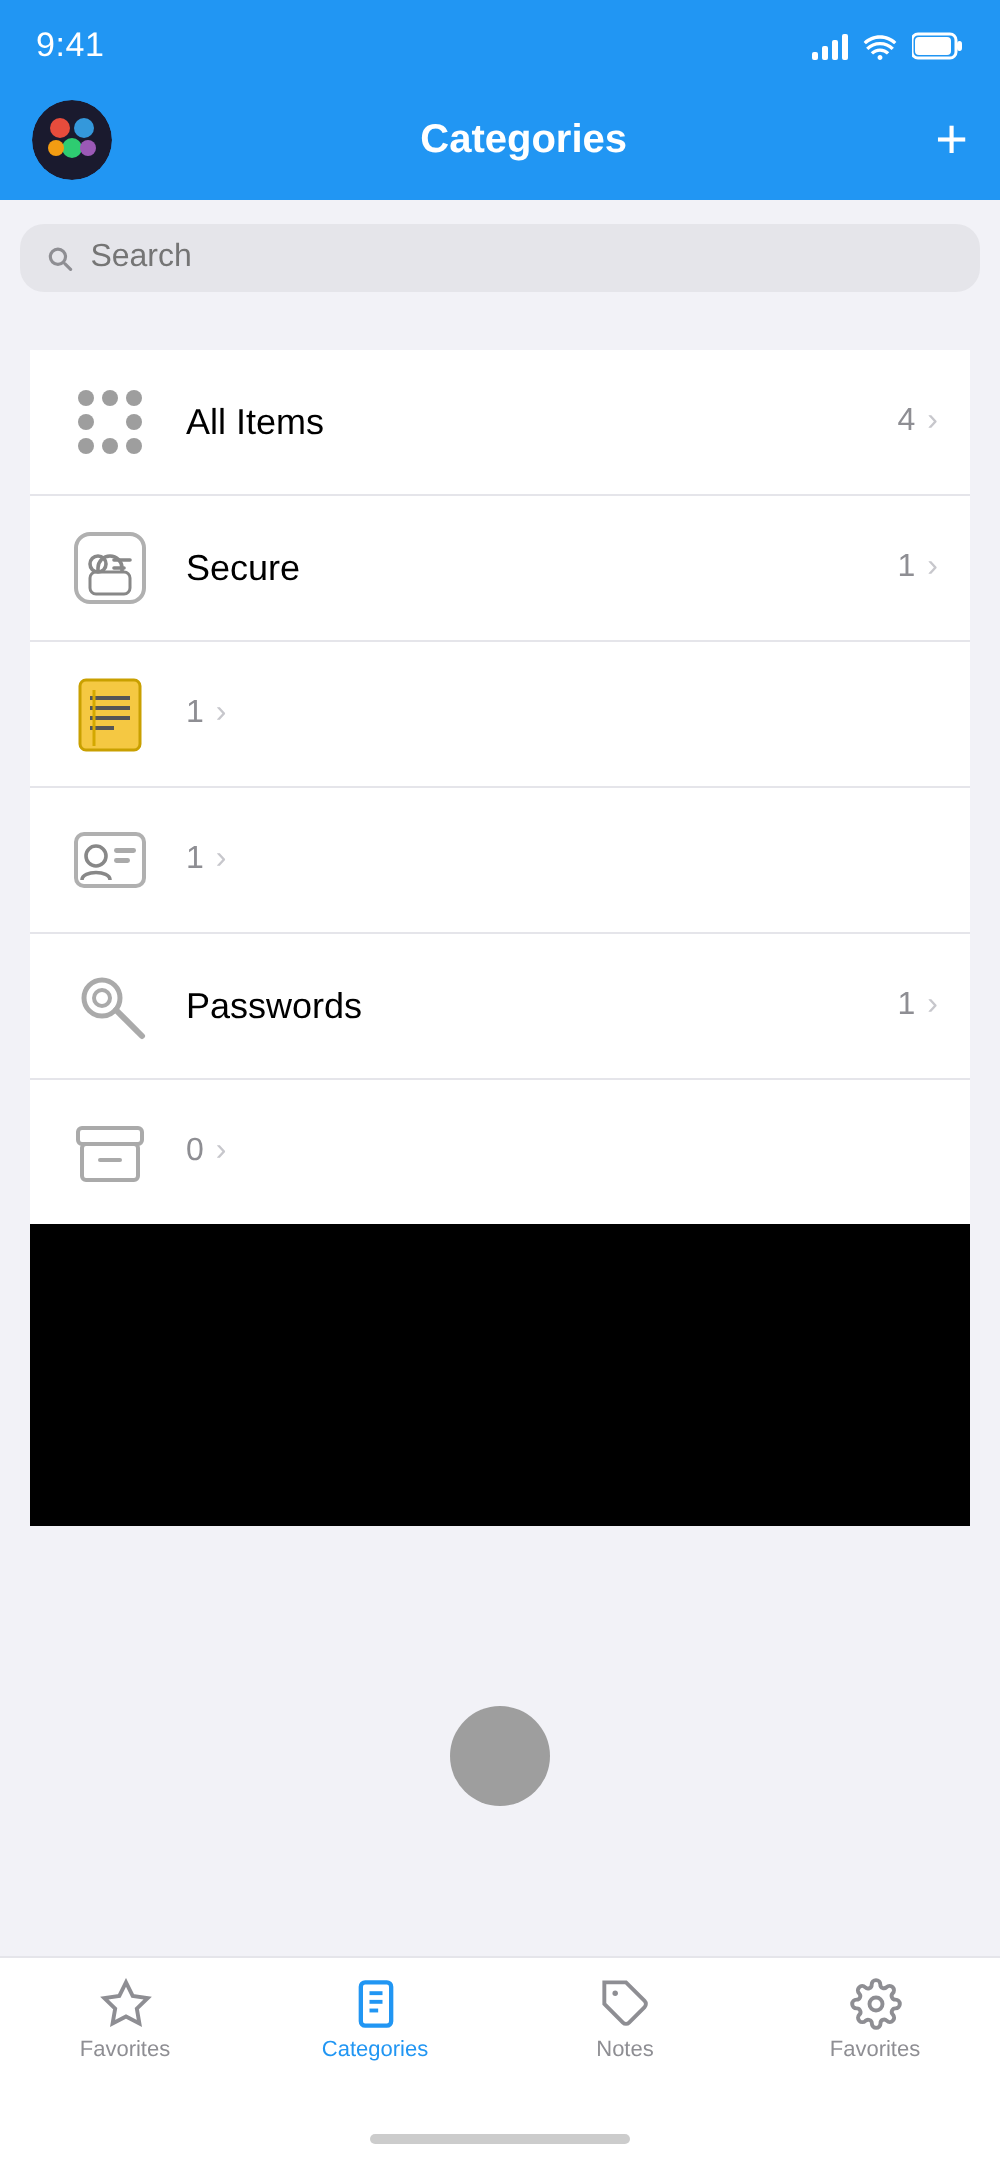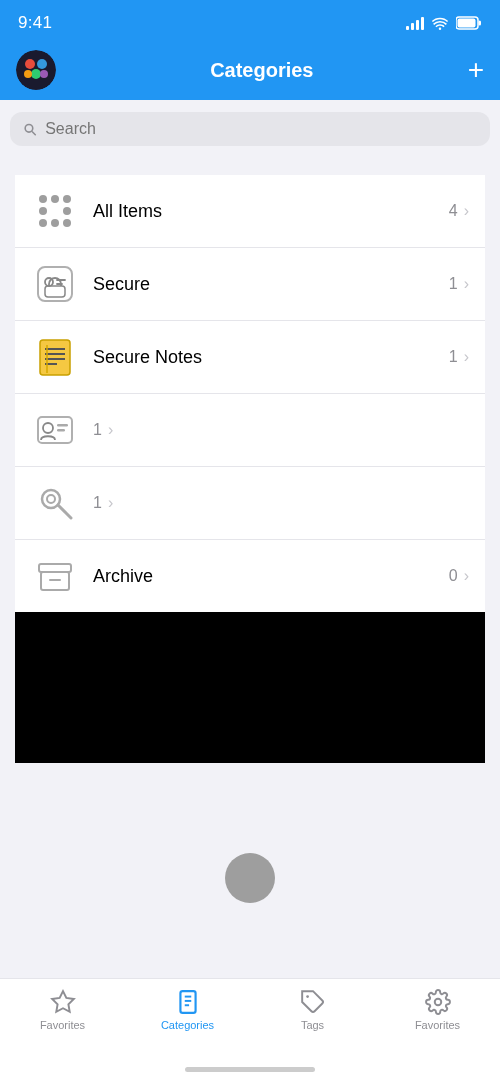--- a/index.html
+++ b/index.html
@@ -308,21 +308,20 @@
     <div class="item-icon">
       <svg width="40" height="40" viewBox="0 0 40 40">
         <rect x="5" y="3" width="30" height="35" rx="3" fill="#f5c842" stroke="#c9a000" stroke-width="1.5"></rect>
         <line x1="10" y1="12" x2="30" y2="12" stroke="#555" stroke-width="2"></line>
         <line x1="10" y1="17" x2="30" y2="17" stroke="#555" stroke-width="2"></line>
         <line x1="10" y1="22" x2="30" y2="22" stroke="#555" stroke-width="2"></line>
         <line x1="10" y1="27" x2="22" y2="27" stroke="#555" stroke-width="2"></line>
         <line x1="12" y1="8" x2="12" y2="36" stroke="#d4a800" stroke-width="1.5"></line>
       </svg>
     </div>
-    <span class="item-label">Secure Notes</span>
     <span class="item-count">1</span>
     <span class="chevron">›</span>
   </div>
 
   <div class="list-item">
     <div class="item-icon">
       <svg width="40" height="40" viewBox="0 0 40 40">
         <rect x="3" y="7" width="34" height="26" rx="4" fill="none" stroke="#b0b0b0" stroke-width="2"></rect>
         <circle cx="13" cy="18" r="5" fill="none" stroke="#888" stroke-width="1.8"></circle>
         <rect x="22" y="14" width="11" height="2.5" rx="1.2" fill="#aaa"></rect>
@@ -335,33 +334,33 @@
   </div>
 
   <div class="list-item">
     <div class="item-icon">
       <svg width="40" height="40" viewBox="0 0 40 40">
         <ellipse cx="16" cy="16" rx="9" ry="9" fill="none" stroke="#aaa" stroke-width="2.5"></ellipse>
         <circle cx="16" cy="16" r="4" fill="none" stroke="#aaa" stroke-width="2"></circle>
         <line x1="23" y1="22" x2="36" y2="35" stroke="#aaa" stroke-width="3" stroke-linecap="round"></line>
       </svg>
     </div>
+    <span class="item-label">Passwords</span>
     <span class="item-count">1</span>
     <span class="chevron">›</span>
   </div>
 
   <div class="list-item">
     <div class="item-icon">
       <svg width="40" height="40" viewBox="0 0 40 40">
         <rect x="4" y="8" width="32" height="8" rx="2" fill="none" stroke="#aaa" stroke-width="2"></rect>
         <rect x="6" y="16" width="28" height="18" rx="2" fill="none" stroke="#aaa" stroke-width="2"></rect>
         <line x1="15" y1="24" x2="25" y2="24" stroke="#aaa" stroke-width="2" stroke-linecap="round"></line>
       </svg>
     </div>
-    <span class="item-label">Archive</span>
     <span class="item-count">0</span>
     <span class="chevron">›</span>
   </div>
 
 </div>
 
 <div class="spacer-area">
   <div class="gray-circle"></div>
 </div>
 
@@ -388,21 +387,21 @@
     <span class="tab-item-label">Categories</span>
   </div>
 
   <div class="tab-item">
     <div class="tab-icon">
       <svg width="26" height="26" viewBox="0 0 24 24" fill="none" stroke="#8e8e93" stroke-width="1.8">
         <path d="M20.59 13.41l-7.17 7.17a2 2 0 0 1-2.83 0L2 12V2h10l8.59 8.59a2 2 0 0 1 0 2.82z"></path>
         <line x1="7" y1="7" x2="7.01" y2="7" stroke-width="2.5" stroke-linecap="round"></line>
       </svg>
     </div>
-    <span class="tab-item-label">Tags</span>
+    <span class="tab-item-label">Notes</span>
   </div>
 
   <div class="tab-item">
     <div class="tab-icon">
       <svg width="26" height="26" viewBox="0 0 24 24" fill="none" stroke="#8e8e93" stroke-width="1.8">
         <circle cx="12" cy="12" r="3"></circle>
         <path d="M19.4 15a1.65 1.65 0 0 0 .33 1.82l.06.06a2 2 0 0 1-2.83 2.83l-.06-.06a1.65 1.65 0 0 0-1.82-.33 1.65 1.65 0 0 0-1 1.51V21a2 2 0 0 1-4 0v-.09A1.65 1.65 0 0 0 9 19.4a1.65 1.65 0 0 0-1.82.33l-.06.06a2 2 0 0 1-2.83-2.83l.06-.06A1.65 1.65 0 0 0 4.68 15a1.65 1.65 0 0 0-1.51-1H3a2 2 0 0 1 0-4h.09A1.65 1.65 0 0 0 4.6 9a1.65 1.65 0 0 0-.33-1.82l-.06-.06a2 2 0 0 1 2.83-2.83l.06.06A1.65 1.65 0 0 0 9 4.68a1.65 1.65 0 0 0 1-1.51V3a2 2 0 0 1 4 0v.09a1.65 1.65 0 0 0 1 1.51 1.65 1.65 0 0 0 1.82-.33l.06-.06a2 2 0 0 1 2.83 2.83l-.06.06A1.65 1.65 0 0 0 19.4 9a1.65 1.65 0 0 0 1.51 1H21a2 2 0 0 1 0 4h-.09a1.65 1.65 0 0 0-1.51 1z"></path>
       </svg>
     </div>
     <span class="tab-item-label">Favorites</span>

